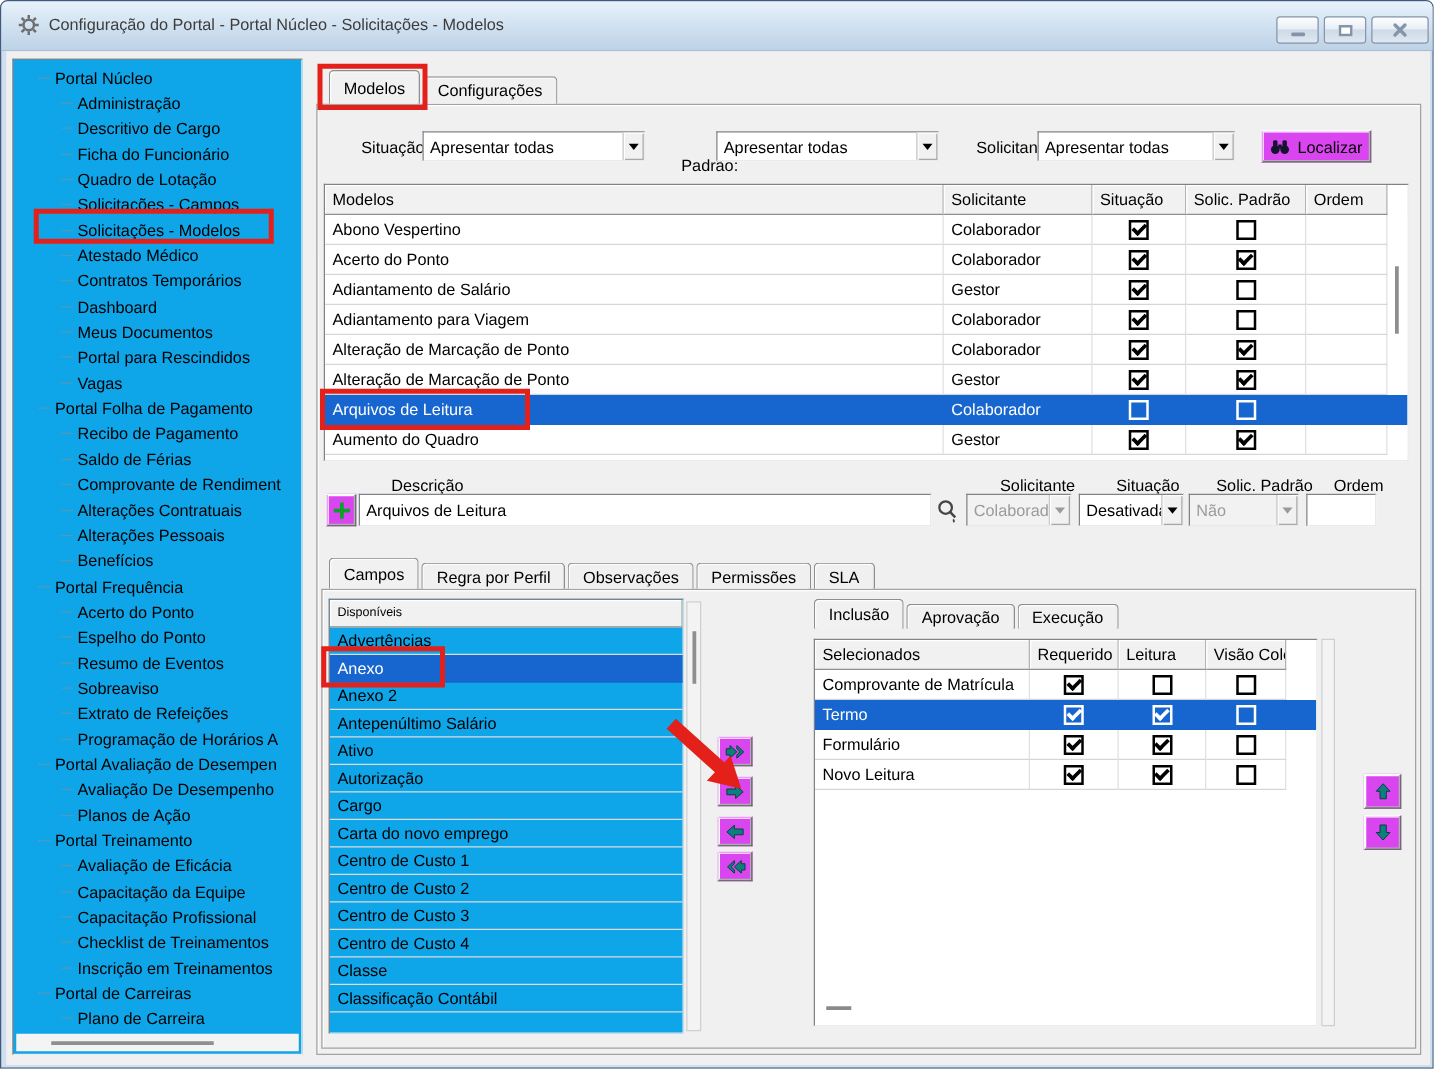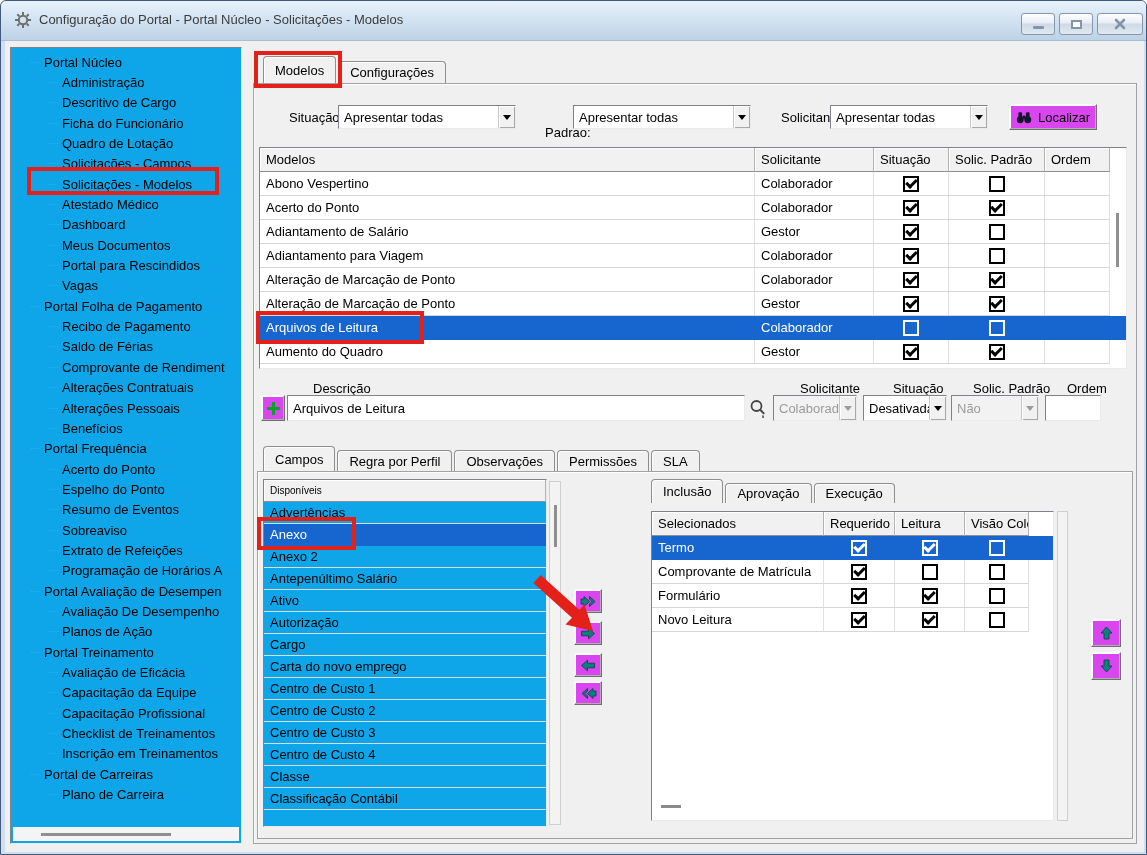--- a/index.html
+++ b/index.html
@@ -157,20 +157,24 @@
       <div class="tree-item lvl1">
     <span class="stub"></span>
     <span class="tree-label">Solicitações - Modelos</span>
   </div>
       <div class="tree-item lvl1">
     <span class="stub"></span>
     <span class="tree-label">Atestado Médico</span>
   </div>
       <div class="tree-item lvl1">
     <span class="stub"></span>
+    <span class="tree-label">Contratos Temporários</span>
+  </div>
+      <div class="tree-item lvl1">
+    <span class="stub"></span>
     <span class="tree-label">Dashboard</span>
   </div>
       <div class="tree-item lvl1">
     <span class="stub"></span>
     <span class="tree-label">Meus Documentos</span>
   </div>
       <div class="tree-item lvl1">
     <span class="stub"></span>
     <span class="tree-label">Portal para Rescindidos</span>
   </div>
@@ -616,43 +620,43 @@
       </div>
     </div>
   <div class="grid" id="sel-grid">
     <div class="grid-head" id="sel-head">
         <div class="hcell s0">Selecionados</div>
         <div class="hcell s1">Requerido</div>
         <div class="hcell s2">Leitura</div>
         <div class="hcell s3">Visão Coletiva</div>
       </div>
     <div id="sel-rows">
+        <div class="grid-row">
+    <div class="cell s0">
+            <span>Comprovante de Matrícula</span>
+          </div>
+    <div class="cell s1 center">
+            <span class="cb checked"></span>
+          </div>
+    <div class="cell s2 center">
+            <span class="cb"></span>
+          </div>
+    <div class="cell s3 center">
+            <span class="cb"></span>
+          </div>
+  </div>
         <div class="grid-row selected">
     <div class="cell s0">
             <span>Termo</span>
           </div>
     <div class="cell s1 center">
             <span class="cb checked"></span>
           </div>
     <div class="cell s2 center">
             <span class="cb checked"></span>
-          </div>
-    <div class="cell s3 center">
-            <span class="cb"></span>
-          </div>
-  </div>
-        <div class="grid-row">
-    <div class="cell s0">
-            <span>Comprovante de Matrícula</span>
-          </div>
-    <div class="cell s1 center">
-            <span class="cb checked"></span>
-          </div>
-    <div class="cell s2 center">
-            <span class="cb"></span>
           </div>
     <div class="cell s3 center">
             <span class="cb"></span>
           </div>
   </div>
         <div class="grid-row">
     <div class="cell s0">
             <span>Formulário</span>
           </div>
     <div class="cell s1 center">

